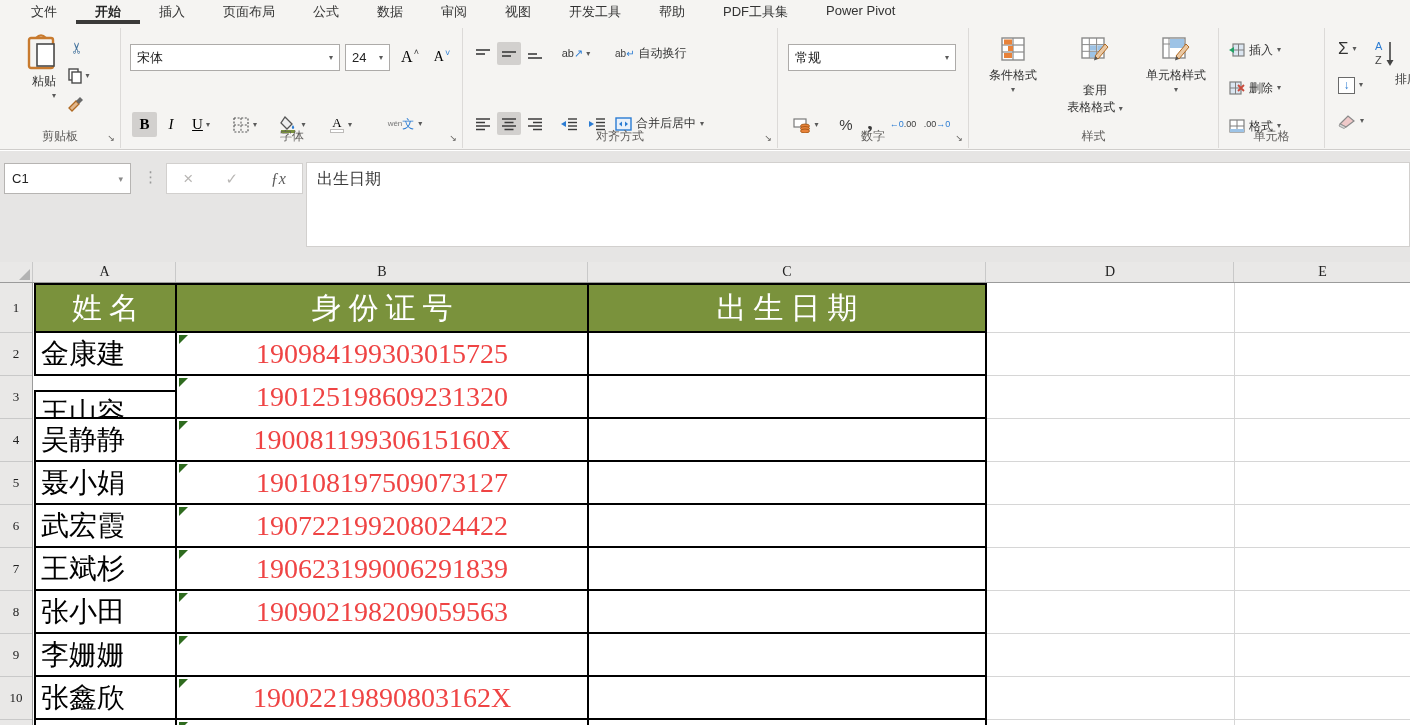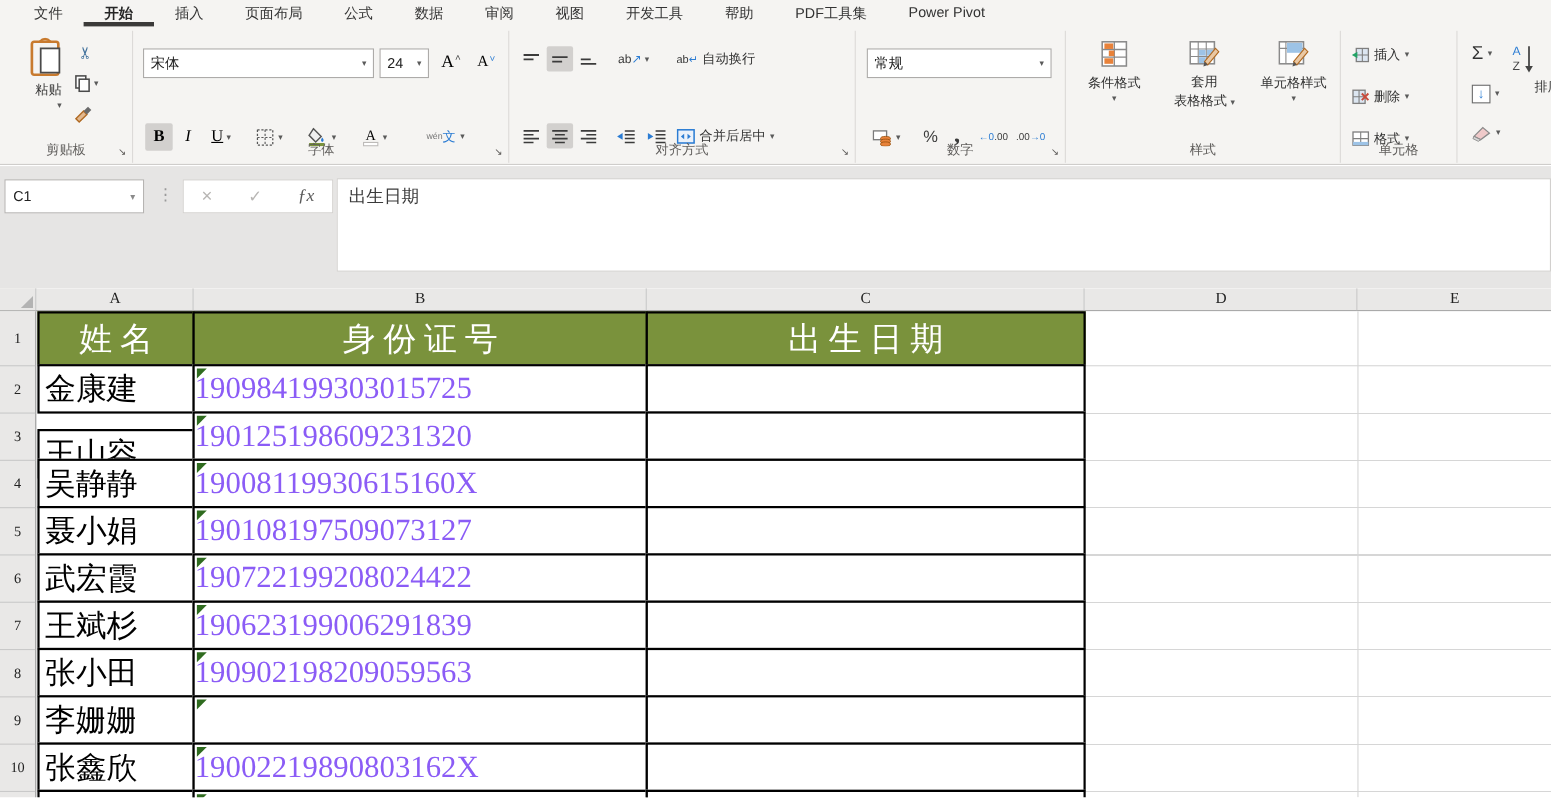--- a/index.html
+++ b/index.html
@@ -48,21 +48,21 @@
   #corner i{position:absolute;right:2px;bottom:2px;width:0;height:0;border-left:11px solid transparent;border-bottom:11px solid #B3B3B3}
   #rowheaders{position:absolute;left:0;top:21px;width:33px;display:flex;flex-direction:column;background:var(--grid-header-bg);border-right:1px solid #9B9B9B}
   .rowhead{border-bottom:1px solid #C9C9C9;display:flex;align-items:center;justify-content:center;font-family:"Liberation Serif",serif;font-size:13px;color:#222}
   #emptyarea{position:absolute;left:987px;top:21px;width:423px;height:442px;background:#fff}
   #emptyarea .vline{position:absolute;left:247px;top:0;bottom:0;width:1px;background:var(--gridline)}
   #emptyarea .hlines{position:absolute;left:0;right:0;top:49px;height:393px;border-top:1px solid var(--gridline);background:repeating-linear-gradient(to bottom,transparent 0 42px,var(--gridline) 42px 43px)}
   #cells{position:absolute;left:34px;top:21px;width:953px;height:352px}
   .cell{position:absolute;border:2px solid #000;background:#fff;display:flex;align-items:center;overflow:hidden}
   .cell.green{background:var(--header-green);justify-content:center;color:#fff;font-family:"Liberation Serif",serif;font-size:30px;letter-spacing:7px;padding-left:7px}
   .cell.namec{font-family:"Liberation Serif",serif;font-size:28px;color:#000;padding-left:5px}
-  .cell.idc{font-family:"Liberation Serif",serif;font-size:28px;color:#8b5cf6;}
+  .cell.idc{font-family:"Liberation Serif",serif;font-size:28px;color:#ef4444;justify-content:center}
   .tri{position:absolute;left:2px;top:2px;width:0;height:0;border-top:9px solid var(--indicator-green);border-right:9px solid transparent}
   .ca{left:0;width:143px}.cb{left:141px;width:414px}.cc{left:553px;width:400px}
 
   
   svg{display:block}
 </style>
 </head>
 <body>
 
 <div id="app">
@@ -331,21 +331,21 @@
             <line x1="15.6" y1="2" x2="15.6" y2="22" stroke="#8a8a8a" stroke-width="1"></line>
             <line x1="1" y1="8.6" x2="23" y2="8.6" stroke="#8a8a8a" stroke-width="1"></line>
             <line x1="1" y1="15.3" x2="23" y2="15.3" stroke="#8a8a8a" stroke-width="1"></line>
             <rect x="9" y="9.3" width="6" height="5.3" fill="#9DC3E6"></rect>
               <rect x="16.3" y="9.3" width="6" height="5.3" fill="#9DC3E6"></rect>
             <rect x="9" y="16" width="6" height="5.3" fill="#9DC3E6"></rect>
             <path d="M14 20 L24 8 L27 11 L17 23 Z" fill="#E9C8A4" stroke="#B06A23" stroke-width="1"></path>
             <path d="M14 20 L17 23 L13 24.5 Z" fill="#555"></path>
           </svg>
         </span>
-        <div style="margin-top:1px">套用</div>
+        <div style="margin-top:17px">套用</div>
         <div><span>表格格式</span> <span class="chev">▾</span></div>
       </div>
       <div style="position:absolute;left:168px;top:8px;width:78px;text-align:center;font-size:12px;color:#333">
         <span style="display:inline-block">
           <svg width="28" height="26" viewBox="0 0 28 26">
             <rect x="1" y="2" width="22" height="20" fill="#fff" stroke="#8a8a8a" stroke-width="1.4"></rect>
             <line x1="7" y1="2" x2="7" y2="22" stroke="#8a8a8a" stroke-width="1"></line>
             <line x1="1" y1="8" x2="23" y2="8" stroke="#8a8a8a" stroke-width="1"></line>
             <rect x="8" y="3" width="14" height="9" fill="#9DC3E6"></rect>
             <path d="M14 20 L24 8 L27 11 L17 23 Z" fill="#E9C8A4" stroke="#B06A23" stroke-width="1"></path>

